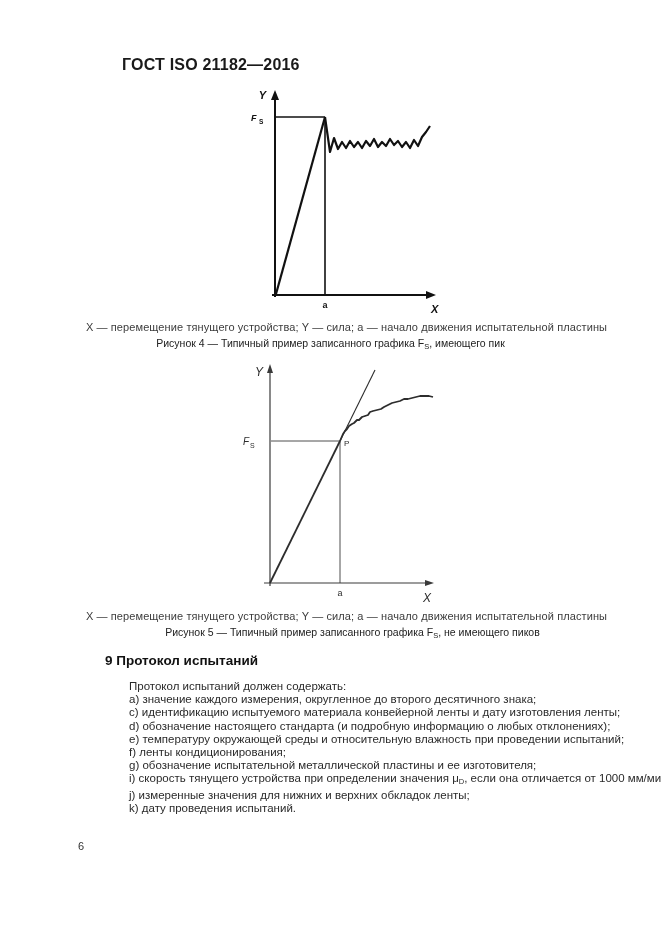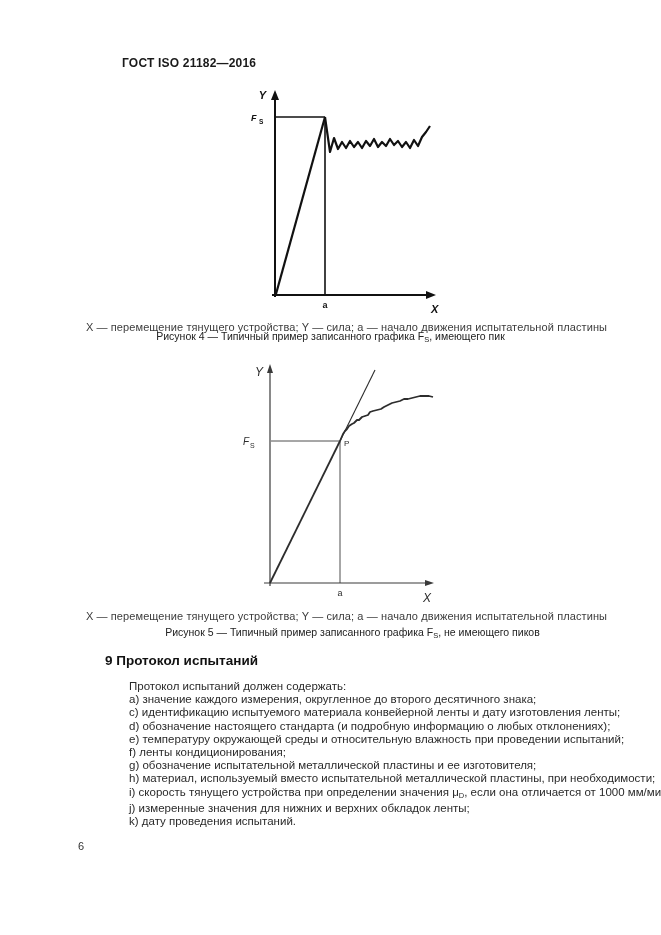--- a/index.html
+++ b/index.html
@@ -7,21 +7,21 @@
     position:relative;
     width:661px;height:935px;
     background:#ffffff;
     margin:0 auto;
     font-family:"Liberation Sans", sans-serif;
     color:#1c1c1c;
     overflow:hidden;
   }
   .doc-header{
     position:absolute;left:78px;top:56px;
-    font-size:12px;font-weight:bold;letter-spacing:.2px;color:#1a1a1a;padding-left:44px;
+    font-size:16px;font-weight:bold;letter-spacing:.2px;color:#1a1a1a;padding-left:44px;
   }
   .fig{position:absolute;}
   .fig-note{
     position:absolute;left:0;right:0;
     text-align:center;
     font-size:11px;color:#3c3c3c;letter-spacing:.1px;
     white-space:nowrap;
     padding-left:32px;
   }
   .fig-caption{
@@ -69,21 +69,21 @@
     <polyline points="97,32 102,67 106,53 110,64 114,57 118,63 122,56 126,62 130,57 134,63 138,56 142,61 146,54 150,62 154,57 158,61 162,54 166,60 170,56 174,62 178,57 182,63 186,55 190,61 194,52 198,47 202,41" fill="none" stroke="#111" stroke-width="2.2" stroke-linejoin="round"></polyline>
 
     <text x="38" y="14" text-anchor="end" font-size="11" font-style="italic" font-weight="bold" fill="#111">Y</text>
     <text x="203" y="228" font-size="11" font-style="italic" font-weight="bold" fill="#111">X</text>
     <text x="23" y="36" font-size="9" font-style="italic" font-weight="bold" fill="#111">F</text>
     <text x="31" y="39" font-size="6.5" font-weight="bold" fill="#111">S</text>
     <text x="97" y="223" text-anchor="middle" font-size="9" font-weight="bold" fill="#111">a</text>
   </svg>
 
   <div class="fig-note" style="top:321px;">X — перемещение тянущего устройства; Y — сила; a — начало движения испытательной пластины</div>
-  <div class="fig-caption" style="top:330px;"><span class="f-ital" style="font-style:normal;">Рисунок 4 — Типичный пример записанного графика F</span><span class="sub">S</span><span>, имеющего пик</span></div>
+  <div class="fig-caption" style="top:337px;"><span class="f-ital" style="font-style:normal;">Рисунок 4 — Типичный пример записанного графика F</span><span class="sub">S</span><span>, имеющего пик</span></div>
 
   <svg class="fig" style="left:233px;top:360px;" width="214" height="246" viewBox="0 0 214 246">
 
     <line x1="37" y1="8" x2="37" y2="226" stroke="#3a3a3a" stroke-width="1.2"></line>
     <polygon points="37,4 34,13 40,13" fill="#3a3a3a"></polygon>
     <line x1="31" y1="223" x2="197" y2="223" stroke="#3a3a3a" stroke-width="1.2"></line>
     <polygon points="201,223 192,220 192,226" fill="#3a3a3a"></polygon>
 
     <line x1="38" y1="81" x2="107" y2="81" stroke="#3a3a3a" stroke-width="0.9"></line>
     <line x1="107" y1="81" x2="107" y2="223" stroke="#3a3a3a" stroke-width="0.9"></line>
@@ -107,21 +107,20 @@
   <div class="section-heading">9 Протокол испытаний</div>
 
   <div class="body-text">
     <div>Протокол испытаний должен содержать:</div>
     <div>a) значение каждого измерения, округленное до второго десятичного знака;</div>
     <div>c) идентификацию испытуемого материала конвейерной ленты и дату изготовления ленты;</div>
     <div>d) обозначение настоящего стандарта (и подробную информацию о любых отклонениях);</div>
     <div>e) температуру окружающей среды и относительную влажность при проведении испытаний;</div>
     <div>f) ленты кондиционирования;</div>
     <div>g) обозначение испытательной металлической пластины и ее изготовителя;</div>
-    <div>h) материал, используемый вместо испытательной металлической пластины, при необходимости;</div>
     <div><span>i) скорость тянущего устройства при определении значения μ</span><span class="sub">D</span><span>, если она отличается от 1000 мм/мин;</span></div>
     <div>j) измеренные значения для нижних и верхних обкладок ленты;</div>
     <div>k) дату проведения испытаний.</div>
   </div>
 
   <div class="page-number">6</div>
 
 </div>
 
 </body></html>

